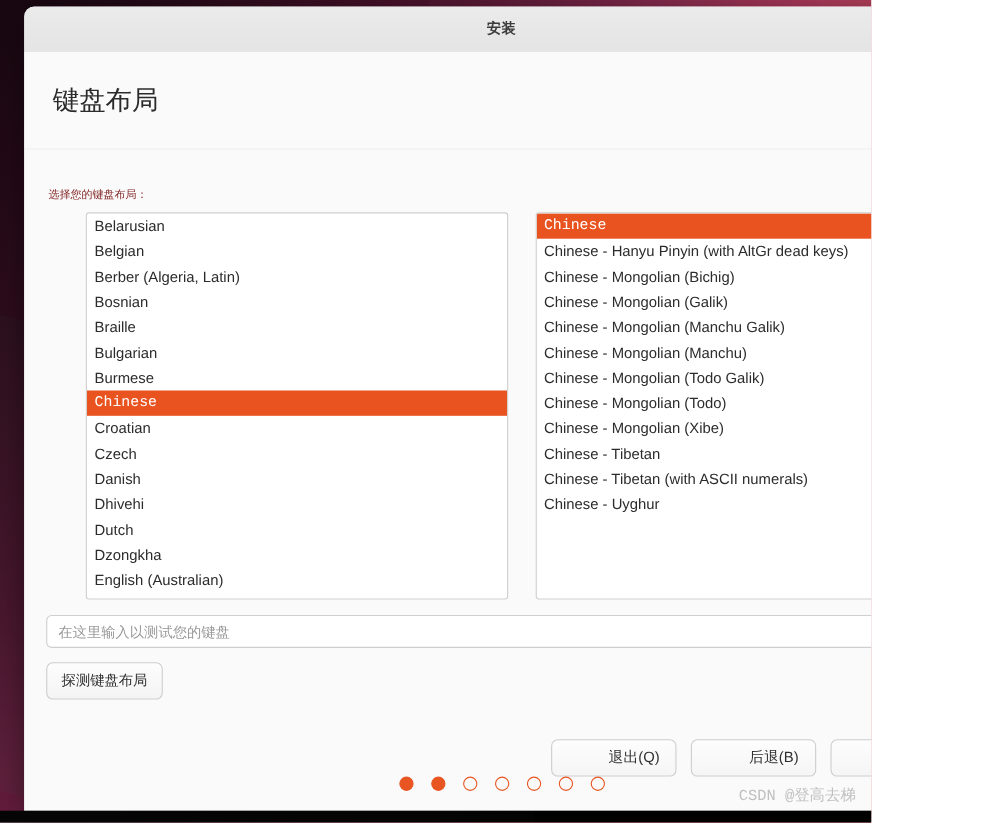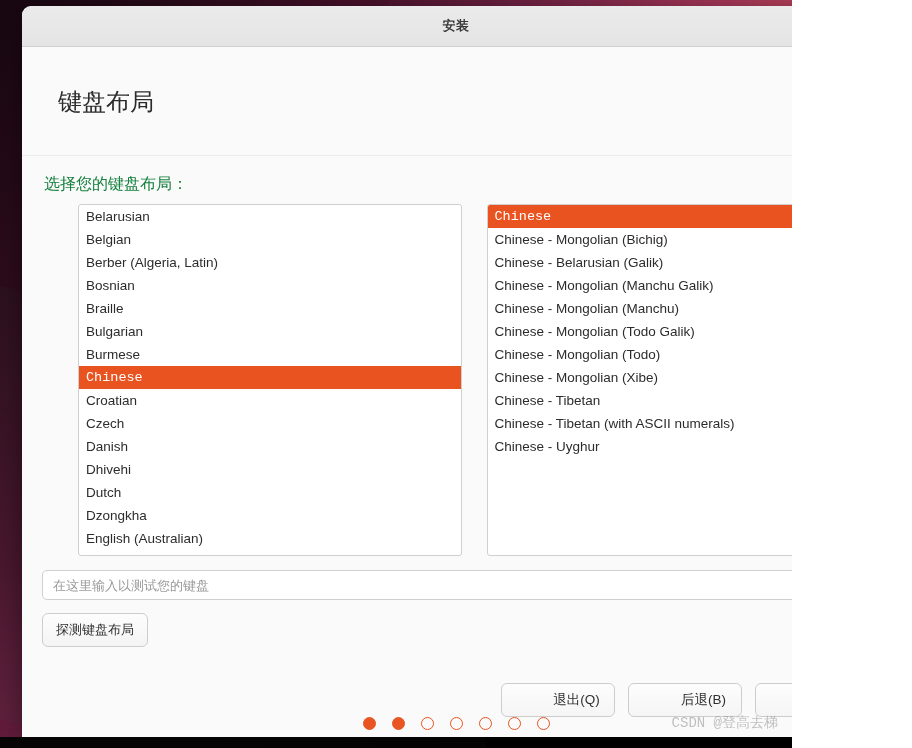--- a/index.html
+++ b/index.html
@@ -135,37 +135,37 @@
   #page-header {
     flex: 0 0 auto;
     padding: 28px 0 26px 22px;
     background: #fafafa;
     border-bottom: 1px solid #ececec;
   }
   #page-title {
     font-size: 24px;
     font-weight: normal;
     color: #2b2b2b;
-    margin: 14px;
+    margin: 4px;
     line-height: 1.1;
   }
 
   
   #page-body {
     flex: 1 1 auto;
     padding: 18px 20px 0 20px;
     display: flex;
     flex-direction: column;
     background: #fafafa;
   }
 
   #prompt-label {
-    font-size: 16px;
-    color: #15803d;
-    margin: 0 0 9px 2px;
+    font-size: 10px;
+    color: #7f1d1d;
+    margin: 16px 0 9px 2px;
   }
 
   
   #lists-row {
     display: flex;
     gap: 25px;
     height: 352px;
     flex: 0 0 352px;
     padding-left: 36px;
   }
@@ -331,22 +331,23 @@
               <div class="list-item">Danish</div>
               <div class="list-item">Dhivehi</div>
               <div class="list-item">Dutch</div>
               <div class="list-item">Dzongkha</div>
               <div class="list-item">English (Australian)</div>
             </div>
         </div>
         <div class="list-box">
           <div class="list-scroll" id="variant-list-scroll">
               <div class="list-item selected">Chinese</div>
+              <div class="list-item">Chinese - Hanyu Pinyin (with AltGr dead keys)</div>
               <div class="list-item">Chinese - Mongolian (Bichig)</div>
-              <div class="list-item">Chinese - Belarusian (Galik)</div>
+              <div class="list-item">Chinese - Mongolian (Galik)</div>
               <div class="list-item">Chinese - Mongolian (Manchu Galik)</div>
               <div class="list-item">Chinese - Mongolian (Manchu)</div>
               <div class="list-item">Chinese - Mongolian (Todo Galik)</div>
               <div class="list-item">Chinese - Mongolian (Todo)</div>
               <div class="list-item">Chinese - Mongolian (Xibe)</div>
               <div class="list-item">Chinese - Tibetan</div>
               <div class="list-item">Chinese - Tibetan (with ASCII numerals)</div>
               <div class="list-item">Chinese - Uyghur</div>
             </div>
         </div>

